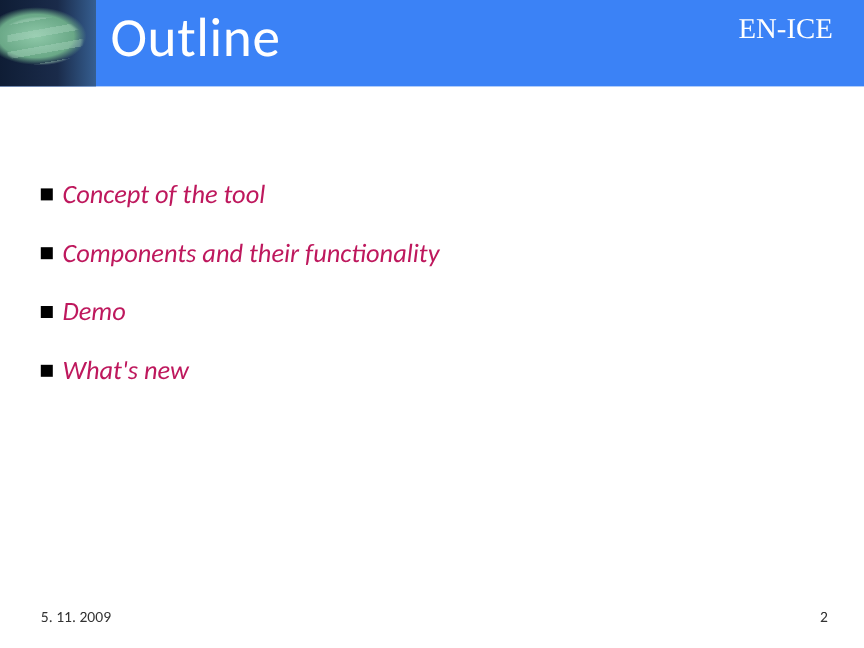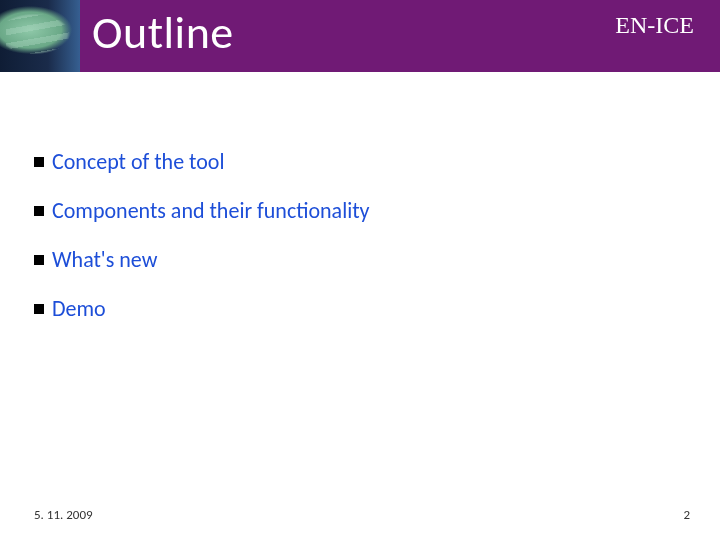--- a/index.html
+++ b/index.html
@@ -1,18 +1,18 @@
 <!DOCTYPE html>
 <html><head>
 <meta charset="utf-8">
 <style>
   * { margin: 0; padding: 0; box-sizing: border-box; }
   html, body { width: 720px; height: 540px; font-family: Calibri, Arial, sans-serif; background: #fff; overflow: hidden; }
   .slide { position: relative; width: 720px; height: 540px; }
-  .header { position: relative; width: 720px; height: 72px; background: #701a75; }
+  .header { position: relative; width: 720px; height: 72px; background: #3b82f6; }
   .header-logo {
     position: absolute; left: 0; top: 0; width: 80px; height: 72px;
     background:
       radial-gradient(ellipse 70px 40px at 30px 30px, #8fc9a9 0%, #6aa887 45%, rgba(0,0,0,0) 60%),
       linear-gradient(90deg, #0f1d35 0%, #1a2b4a 60%, #365f91 100%);
   }
   .header-logo::before {
     content: "";
     position: absolute; left: 6px; top: 6px; right: 6px; bottom: 6px;
     background:
@@ -27,21 +27,21 @@
   .brand {
     position: absolute; right: 26px; top: 12px;
     font-family: Georgia, 'Times New Roman', serif;
     font-size: 24px; color: #fff;
   }
   .content {
     position: absolute; left: 34px; top: 148px; width: 640px;
   }
   .item {
     display: flex; align-items: flex-start;
-    color: #1d4ed8; font-size: 22px; margin-bottom: 22px;
+    color: #be185d; font-size: 22px; margin-bottom: 22px; font-style: italic;
   }
   .bullet {
     width: 10px; height: 10px; background: #000;
     margin-top: 9px; margin-right: 8px; flex: 0 0 auto;
   }
   .footer-date {
     position: absolute; left: 34px; bottom: 18px;
     font-size: 13px; color: #333;
   }
   .footer-page {
@@ -64,24 +64,24 @@
     <div class="item">
       <span class="bullet"></span>
       <span>Concept of the tool</span>
     </div>
     <div class="item">
       <span class="bullet"></span>
       <span>Components and their functionality</span>
     </div>
     <div class="item">
       <span class="bullet"></span>
-      <span>What's new</span>
+      <span>Demo</span>
     </div>
     <div class="item">
       <span class="bullet"></span>
-      <span>Demo</span>
+      <span>What's new</span>
     </div>
   </div>
 
   <div class="footer-date">5. 11. 2009</div>
   <div class="footer-page">2</div>
 
 </div>
 
 </body></html>

